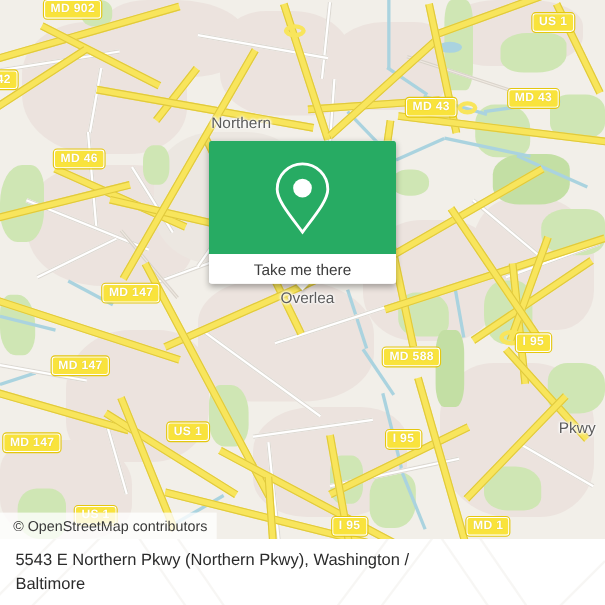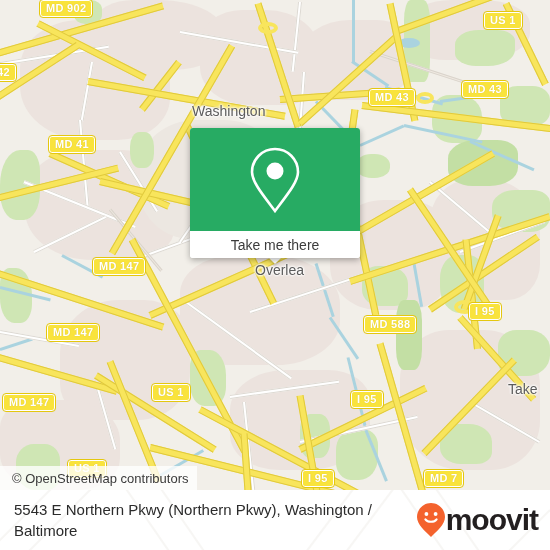--- a/index.html
+++ b/index.html
@@ -278,40 +278,40 @@
     <div class="rd mot" style="left:300px; top:392px; width:130px; height:7px; transform: rotate(80deg);"></div>
     <div class="rd mot" style="left:410px; top:186px; width:150px; height:7px; transform: rotate(56deg);"></div>
     <div class="rd mot" style="left:506px; top:0px;   width:90px;  height:7px; transform: rotate(64deg);"></div>
     <div class="rd mot" style="left:424px; top:450px; width:130px; height:7px; transform: rotate(-46deg);"></div>
     <div class="rd mot" style="left:244px; top:430px; width:70px;  height:7px; transform: rotate(86deg);"></div>
 
     <div style="position:absolute;left:258px;top:22px;width:20px;height:12px;border:4px solid #f8e55c;border-radius:50%;"></div>
     <div style="position:absolute;left:416px;top:92px;width:18px;height:12px;border:4px solid #f8e55c;border-radius:50%;"></div>
     <div style="position:absolute;left:454px;top:300px;width:22px;height:14px;border:4px solid #f8e55c;border-radius:50%;"></div>
 
-    <div class="place" style="left:192px; top:103px;">Washington</div>
+    <div class="place" style="left:192px; top:103px;">Northern</div>
     <div class="place" style="left:255px; top:262px;">Overlea</div>
-    <div class="place" style="left:508px; top:381px;">Take</div>
+    <div class="place" style="left:508px; top:381px;">Pkwy</div>
 
     <div class="shield" style="left:40px;  top:0px;">MD 902</div>
     <div class="shield" style="left:484px; top:12px;">US 1</div>
     <div class="shield" style="left:-9px;  top:64px;">42</div>
     <div class="shield" style="left:369px; top:89px;">MD 43</div>
     <div class="shield" style="left:462px; top:81px;">MD 43</div>
-    <div class="shield" style="left:49px;  top:136px;">MD 41</div>
+    <div class="shield" style="left:49px;  top:136px;">MD 46</div>
     <div class="shield" style="left:93px;  top:258px;">MD 147</div>
     <div class="shield" style="left:469px; top:303px;">I 95</div>
     <div class="shield" style="left:47px;  top:324px;">MD 147</div>
-    <div class="shield" style="left:364px; top:316px;">MD 588</div>
+    <div class="shield" style="left:348px; top:316px;">MD 588</div>
     <div class="shield" style="left:152px; top:384px;">US 1</div>
     <div class="shield" style="left:351px; top:391px;">I 95</div>
     <div class="shield" style="left:3px;   top:394px;">MD 147</div>
     <div class="shield" style="left:68px;  top:460px;">US 1</div>
     <div class="shield" style="left:302px; top:470px;">I 95</div>
-    <div class="shield" style="left:424px; top:470px;">MD 7</div>
+    <div class="shield" style="left:424px; top:470px;">MD 1</div>
 
     <div id="popup-tail"></div>
     <div id="attrib">
       <span>© OpenStreetMap contributors</span>
     </div>
 
     <div id="popup">
       <div id="popup-hero">
         <svg width="56" height="70" viewBox="0 0 56 70">
           <path d="M28 4 C15.3 4 5 14.3 5 27 C5 37 16 50 28 66 C40 50 51 37 51 27 C51 14.3 40.7 4 28 4 Z" fill="none" stroke="#ffffff" stroke-width="2.6"></path>
@@ -333,25 +333,16 @@
           <path d="M155 -10 L210 70"></path>
         <path d="M300 70 L360 -10"></path>
           <path d="M340 70 L400 -10"></path>
         <path d="M395 -10 L450 70"></path>
           <path d="M430 -10 L485 70"></path>
         <path d="M500 70 L550 20"></path>
       </g>
     </svg>
     <div id="footer-inner">
       <div id="footer-title">5543 E Northern Pkwy (Northern Pkwy), Washington / Baltimore</div>
-      <div id="brand">
-        <svg width="30" height="36" viewBox="0 0 30 36">
-          <path d="M15 1 C7.3 1 1 7.3 1 15 C1 22.6 9.4 29.2 15 35 C20.6 29.2 29 22.6 29 15 C29 7.3 22.7 1 15 1 Z" fill="#f4622d"></path>
-          <circle cx="10.4" cy="12" r="1.9" fill="#ffffff"></circle>
-          <circle cx="19.6" cy="12" r="1.9" fill="#ffffff"></circle>
-          <path d="M9.4 17.4 C11.6 20.6 18.4 20.6 20.6 17.4" fill="none" stroke="#ffffff" stroke-width="2.1" stroke-linecap="round"></path>
-        </svg>
-        <span id="brand-word">moovit</span>
-      </div>
     </div>
   </div>
 
 </div>
 
 </body></html>

